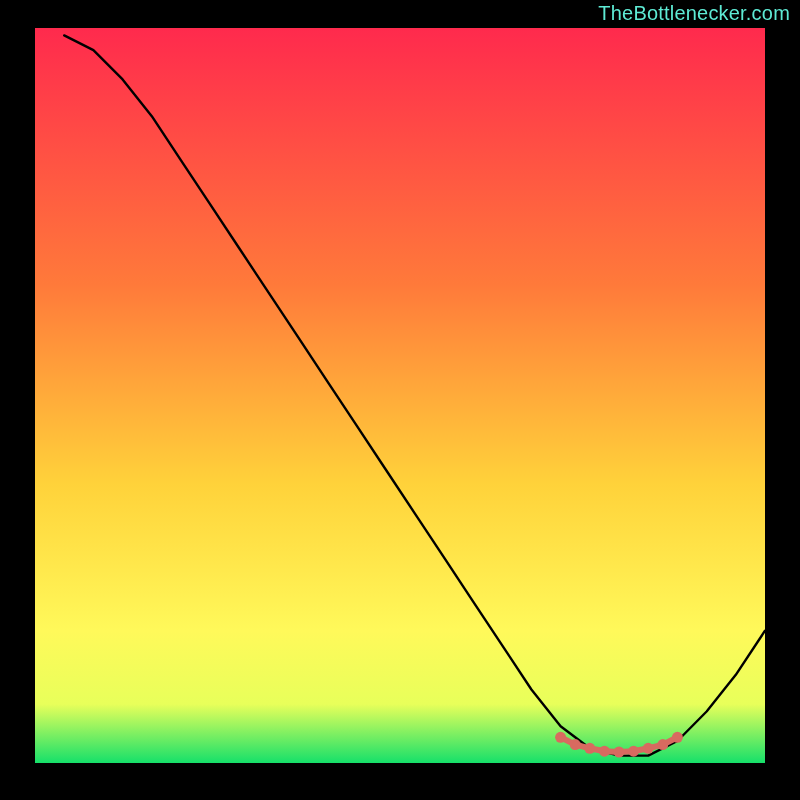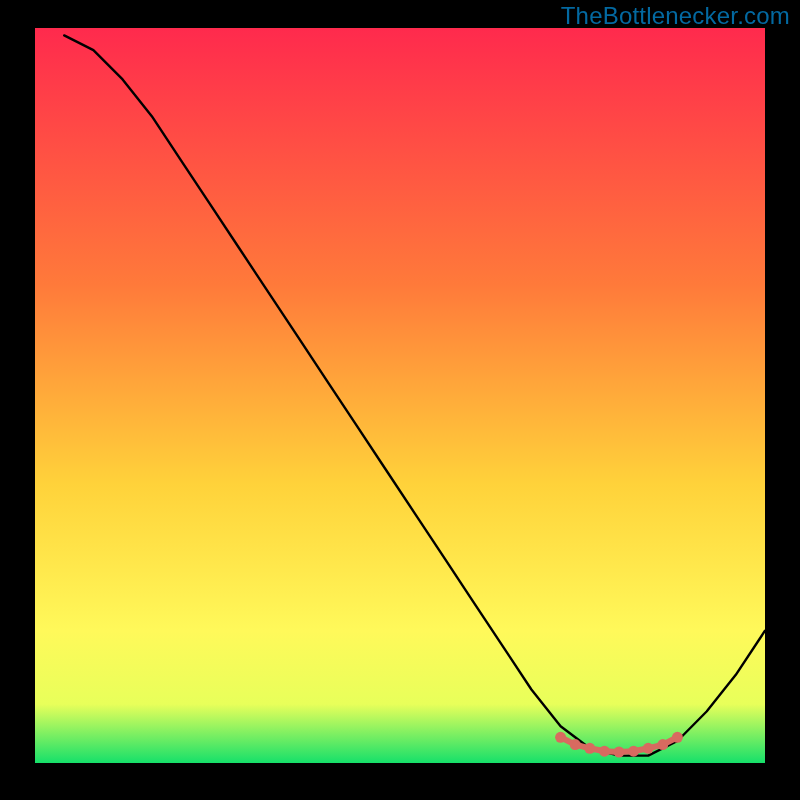--- a/index.html
+++ b/index.html
@@ -13,22 +13,22 @@
   }
   .wrap {
     position: relative;
     width: 800px;
     height: 800px;
   }
   .attrib {
     position: absolute;
     top: 2px;
     right: 10px;
-    color: #0369a1;
-    font-size: 24px;
+    color: #5eead4;
+    font-size: 20px;
     letter-spacing: 0.2px;
     text-align: center;
   }
   .plot {
     position: absolute;
     left: 35px;
     top: 28px;
     width: 730px;
     height: 735px;
     overflow: visible;

